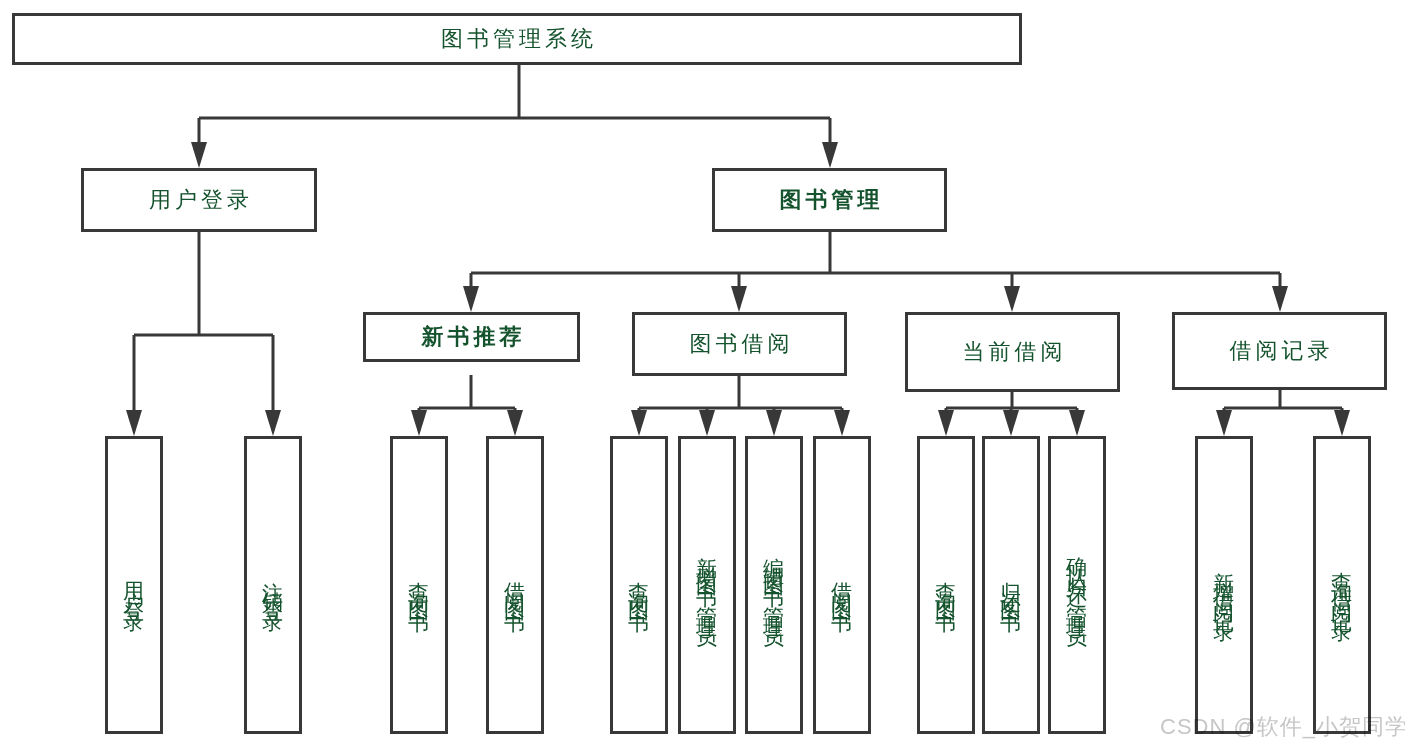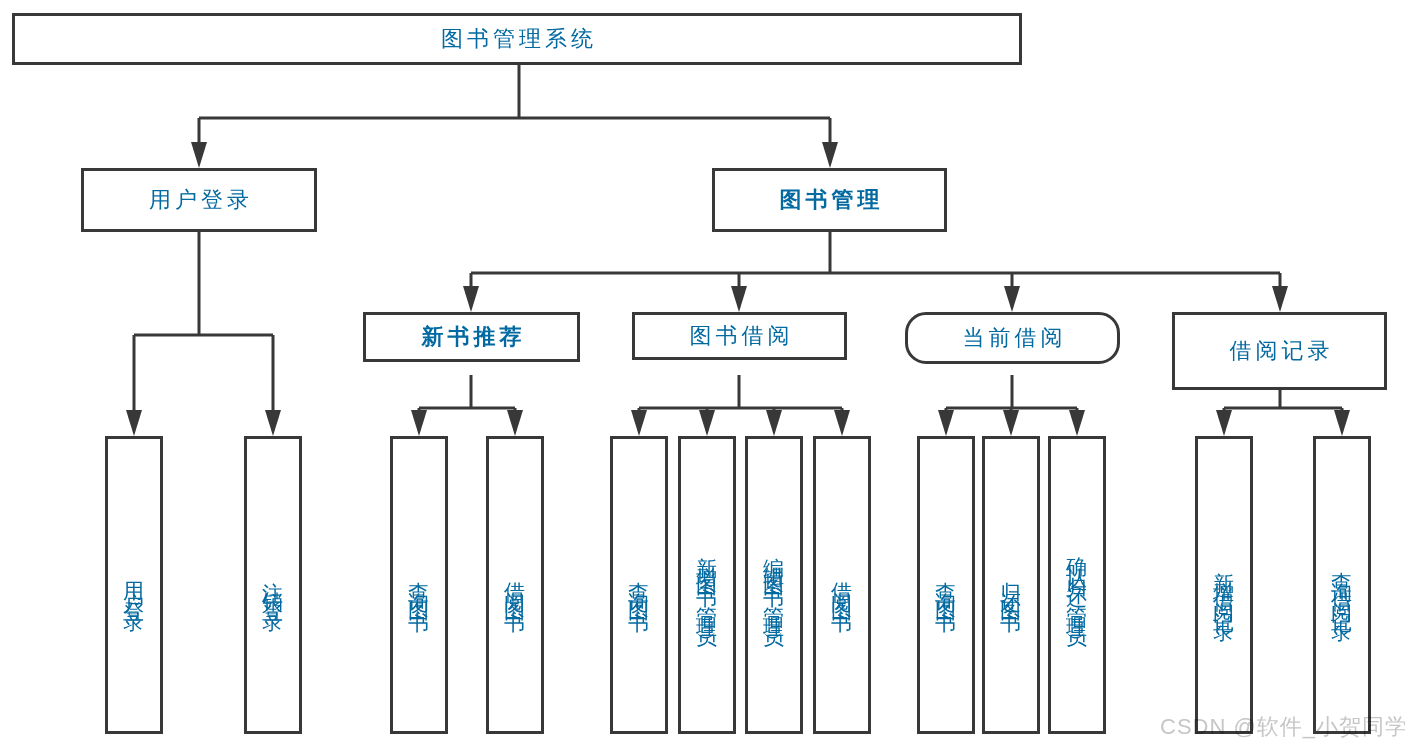--- a/index.html
+++ b/index.html
@@ -12,21 +12,21 @@
   }
   .connector-layer {
     position: absolute; left: 0; top: 0; width: 1405px; height: 747px;
     z-index: 1;
   }
   .node {
     position: absolute;
     box-sizing: border-box;
     background: #ffffff;
     border: 3px solid #383838;
-    color: #0369a1;
+    color: #14532d;
     display: flex;
     align-items: center;
     justify-content: center;
     z-index: 2;
   }
   .h-node {
     font-size: 22px;
     letter-spacing: 4px;
     text-indent: 4px; 
     white-space: nowrap;
@@ -37,22 +37,22 @@
     font-size: 21px;
     letter-spacing: 10px;
     line-height: 1;
     white-space: nowrap;
   }
   
   .n-root  { left: 12px;  top: 13px;  width: 1010px; height: 52px; }
   .n-login { left: 81px;  top: 168px; width: 236px;  height: 64px; }
   .n-mgmt  { left: 712px; top: 168px; width: 235px;  height: 64px; font-weight: bold; }
   .n-new   { left: 363px; top: 312px; width: 217px;  height: 50px; font-weight: bold; }
-  .n-borrow{ left: 632px; top: 312px; width: 215px;  height: 48px; }
-  .n-cur   { left: 905px; top: 312px; width: 215px;  height: 52px; border-radius: 21px; }
+  .n-borrow{ left: 632px; top: 312px; width: 215px;  height: 64px; }
+  .n-cur   { left: 905px; top: 312px; width: 215px;  height: 80px; }
   .n-rec   { left: 1172px;top: 312px; width: 215px;  height: 78px; }
   .leaf { top: 436px; width: 58px; height: 298px; }
   .l1  { left: 105px; }  .l2  { left: 244px; }
   .l3  { left: 390px; }  .l4  { left: 486px; }
   .l5  { left: 610px; }  .l6  { left: 678px; }
   .l7  { left: 745px; }  .l8  { left: 813px; }
   .l9  { left: 917px; }  .l10 { left: 982px; }
   .l11 { left: 1048px; } .l12 { left: 1195px; }
   .l13 { left: 1313px; }
   .watermark {

